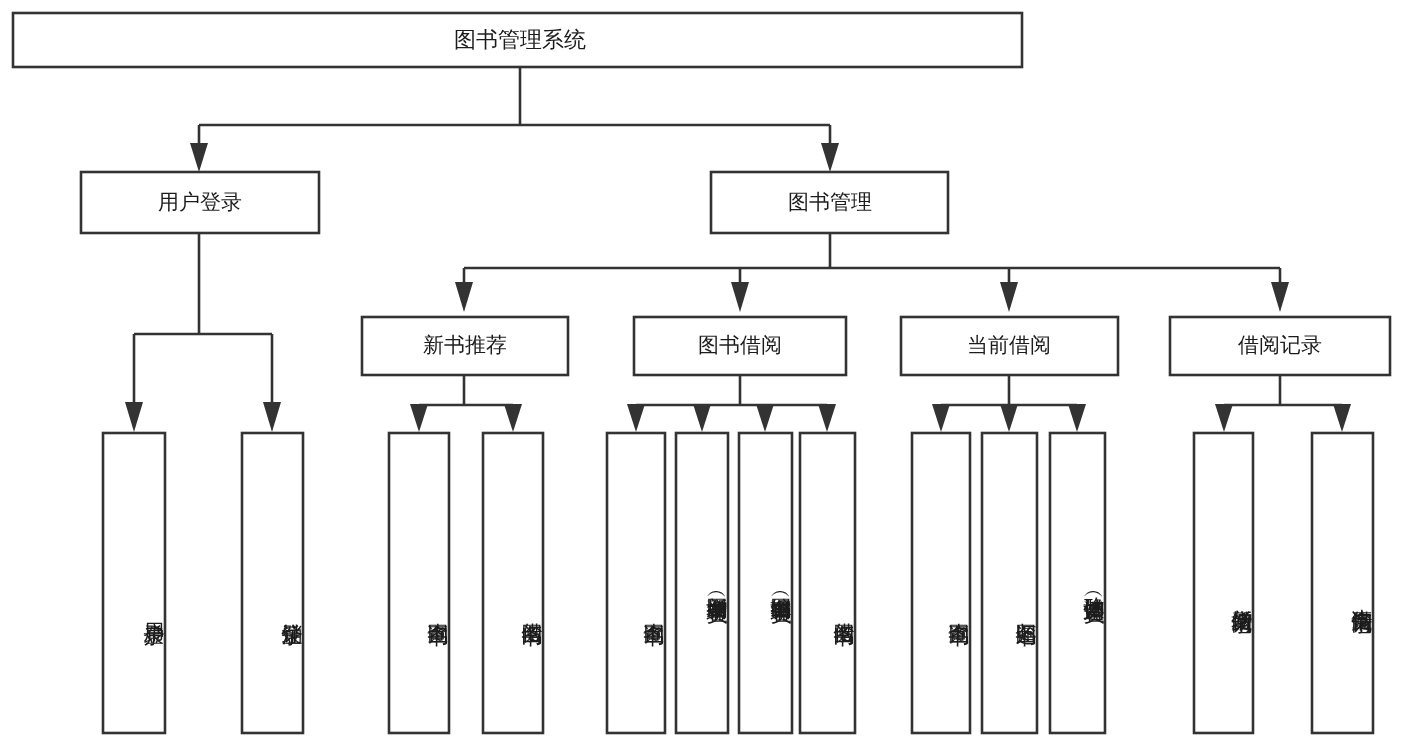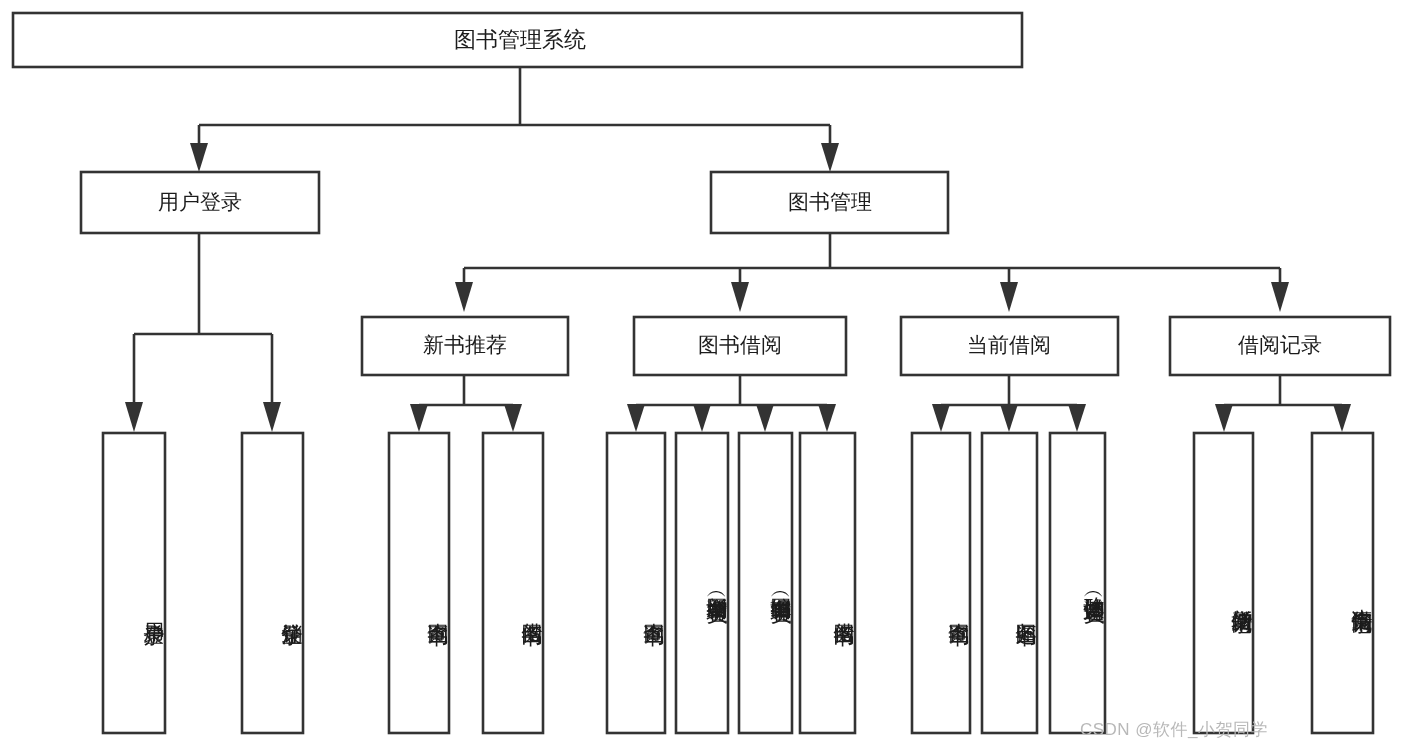--- a/index.html
+++ b/index.html
@@ -205,14 +205,13 @@
   <div class="leaf-label" style="left:607px;  top:493px; width:58px; height:230px;">查询图书</div>
   <div class="leaf-label" style="left:676px;  top:440px; width:52px; height:288px;">新增图书（管理员）</div>
   <div class="leaf-label" style="left:739px;  top:440px; width:53px; height:288px;">编辑图书（管理员）</div>
   <div class="leaf-label" style="left:800px;  top:493px; width:55px; height:230px;">借阅图书</div>
   <div class="leaf-label" style="left:912px;  top:493px; width:58px; height:230px;">查询图书</div>
   <div class="leaf-label" style="left:982px;  top:493px; width:55px; height:230px;">归还图书</div>
   <div class="leaf-label" style="left:1050px; top:440px; width:55px; height:288px;">确认归还（管理员）</div>
   <div class="leaf-label" style="left:1194px; top:465px; width:59px; height:260px;">新增借阅记录</div>
   <div class="leaf-label" style="left:1312px; top:465px; width:61px; height:260px;">查询借阅记录</div>
 
-  <div class="watermark">CSDN @软件_小贺同学</div>
 </div>
 
 </body></html>

